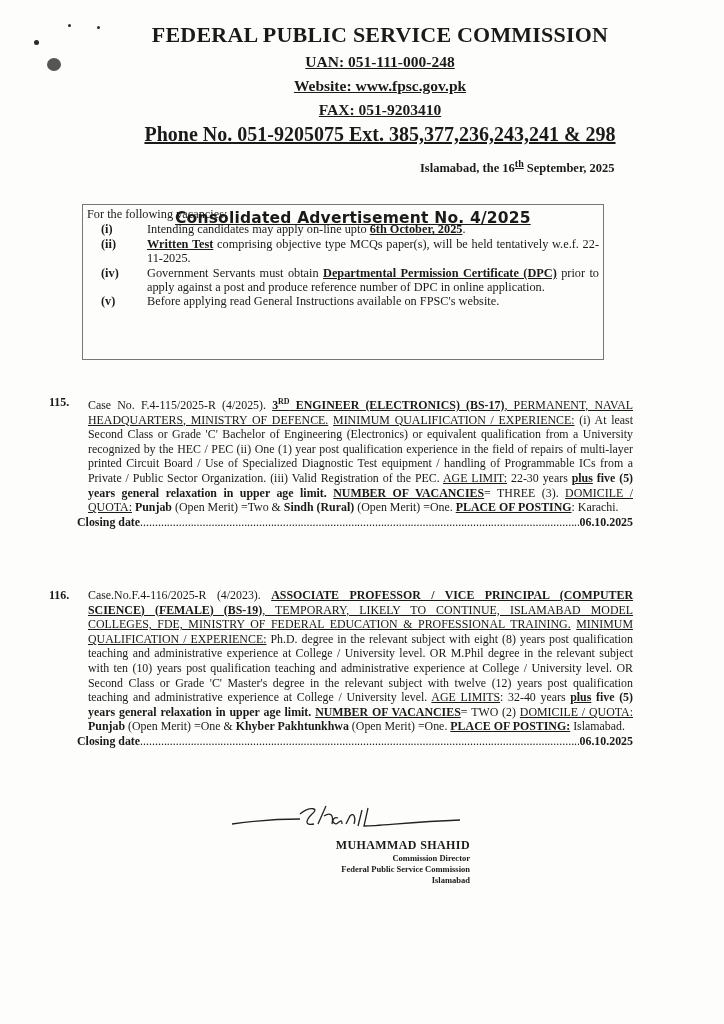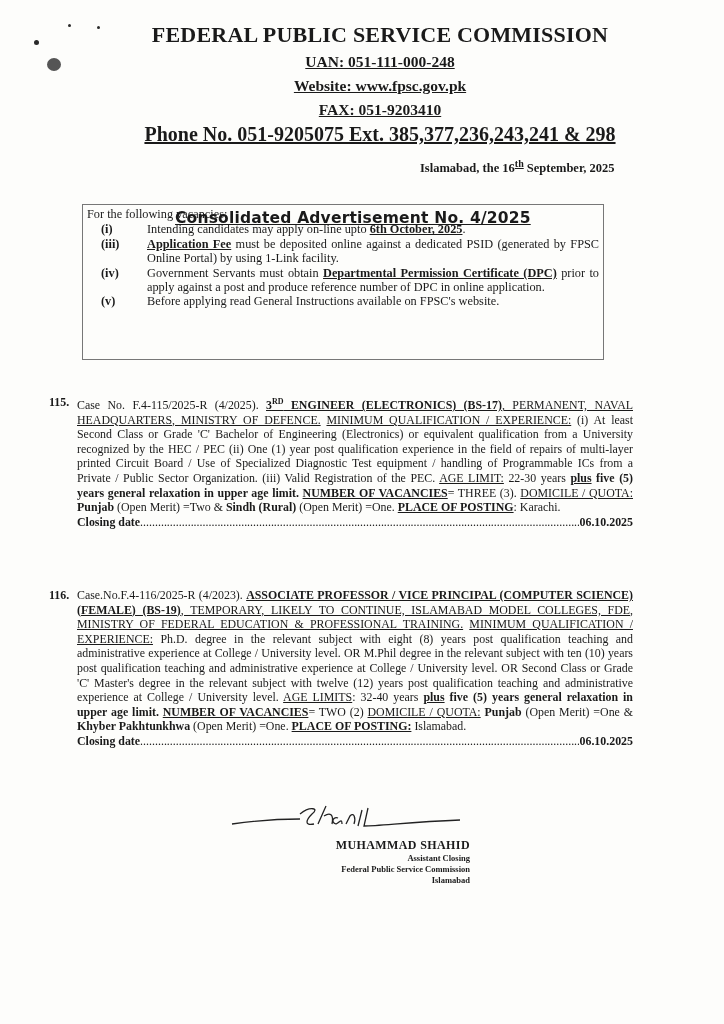--- a/index.html
+++ b/index.html
@@ -20,21 +20,21 @@
     font-size: 12.3px; line-height: 14.4px; padding: 2px 4px; box-sizing: border-box; }
   .box .intro { margin: 0 0 1px 0; }
   .box .item { display: flex; }
   .box .num { width: 32px; flex: none; font-weight: bold; padding-left: 14px; }
   .box .txt { flex: 1; padding-left: 14px; text-align: justify; }
   .b { font-weight: bold; }
   .u { text-decoration: underline; }
   .bu { font-weight: bold; text-decoration: underline; }
   .entry { position: absolute; left: 49px; width: 584px; font-size: 11.9px; line-height: 14.6px; }
   .entry .no { position: absolute; left: 0; top: 0; font-weight: bold; }
-  .entry .body { margin-left: 28px; text-align: justify; font-family: Liberation Serif, serif; }
+  .entry .body { margin-left: 39px; text-align: justify; font-family: Liberation Serif, serif; }
   .closing { display: flex; font-weight: bold; margin-left: 28px; justify-content: flex-end; }
   .closing .dots { flex: 1; overflow: hidden; white-space: nowrap; font-weight: normal; }
   .closing .dots::after { content: "................................................................................................................................................................................"; }
   .sig { position: absolute; left: 230px; top: 800px; width: 240px; text-align: right; }
   .sig svg { display: block; margin: 0 auto; }
   .sig .name { font-size: 12px; font-weight: bold; letter-spacing: 0.4px; margin-top: 2px; }
   .sig .small { font-size: 8.5px; font-weight: bold; line-height: 11px; }
 </style>
 </head>
 <body>
@@ -56,22 +56,22 @@
 
 <div class="adv-title">Consolidated Advertisement No. 4/2025</div>
 
 <div class="box">
   <p class="intro">For the following vacancies:</p>
   <div class="item">
     <span class="num">(i)</span>
     <span class="txt"><span>Intending candidates may apply on-line upto </span><span class="bu">6th October, 2025</span><span>.</span></span>
   </div>
   <div class="item">
-    <span class="num">(iii)</span>
-    <span class="txt"><span class="bu">Application Fee</span><span> must be deposited online against a dedicated PSID (generated by FPSC Online Portal) by using 1-Link facility.</span></span>
+    <span class="num">(ii)</span>
+    <span class="txt"><span class="bu">Written Test</span><span> comprising objective type MCQs paper(s), will be held tentatively w.e.f. 22-11-2025.</span></span>
   </div>
   <div class="item">
     <span class="num">(iv)</span>
     <span class="txt"><span>Government Servants must obtain </span><span class="bu">Departmental Permission Certificate (DPC)</span><span> prior to apply against a post and produce reference number of DPC in online application.</span></span>
   </div>
   <div class="item">
     <span class="num">(v)</span>
     <span class="txt"><span>Before applying read General Instructions available on FPSC's website.</span></span>
   </div>
 </div>
@@ -109,16 +109,16 @@
       <span>06.10.2025</span>
   </div>
 </div>
 
 <div class="sig">
   <svg width="240" height="36" viewBox="0 0 240 36">
     <path d="M2 24 C30 20, 50 19, 70 19" stroke="#222" stroke-width="1.3" fill="none"></path>
     <path d="M70 14 C80 6, 90 8, 82 14 C76 20, 74 26, 84 24 M88 24 L96 6 M94 16 C100 12, 104 14, 102 24 M108 18 C104 16, 100 22, 106 24 C110 22, 112 18, 112 24 M116 24 L120 16 C124 12, 126 18, 124 24 M132 10 L128 26 M138 8 L134 26 C150 26, 180 22, 230 20" stroke="#222" stroke-width="1.3" fill="none"></path>
   </svg>
   <div class="name">MUHAMMAD SHAHID</div>
-  <div class="small">Assistant Closing</div>
+  <div class="small">Commission Director</div>
   <div class="small">Federal Public Service Commission</div>
   <div class="small">Islamabad</div>
 </div>
 
 </body></html>

